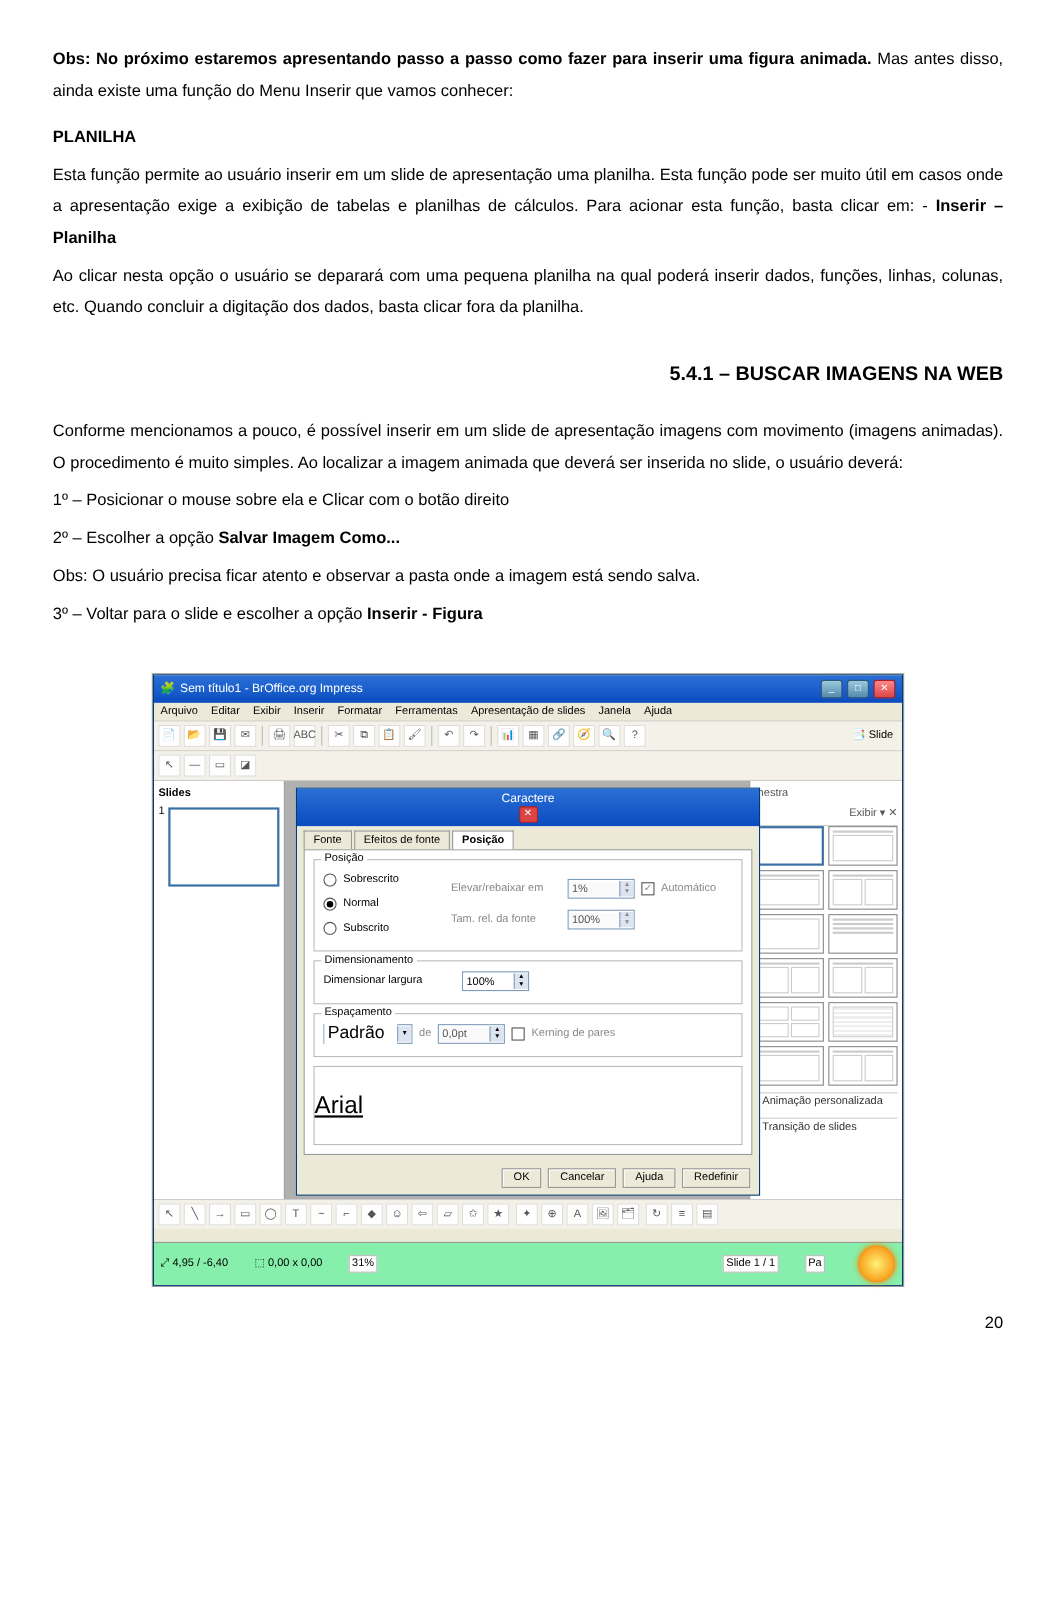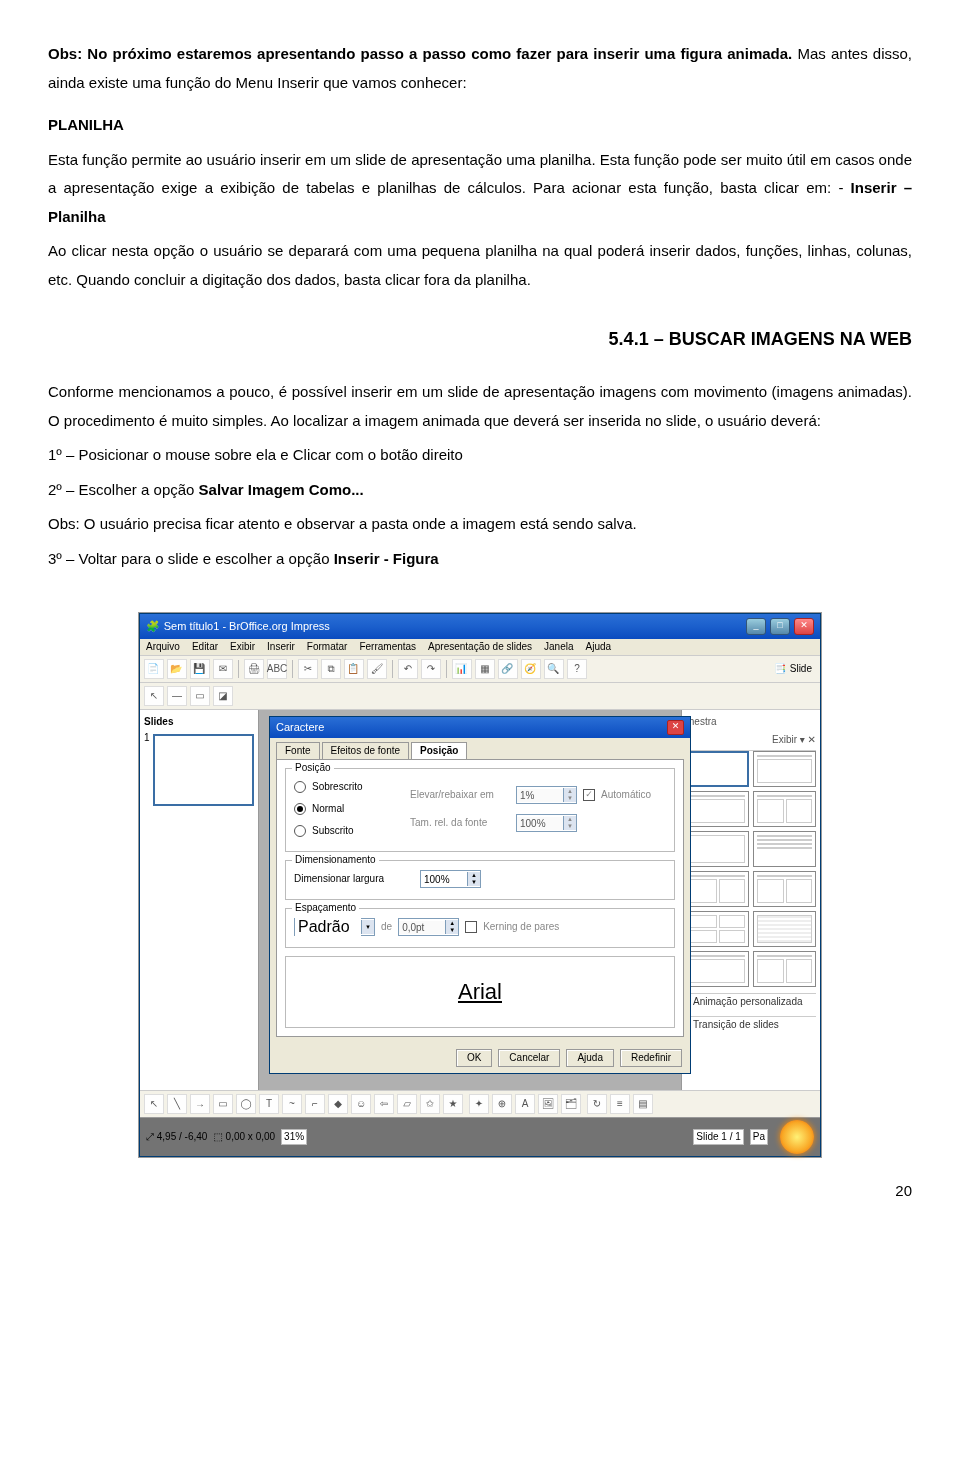--- a/index.html
+++ b/index.html
@@ -97,21 +97,21 @@
   .canvas { flex: 1; background: #b0b0b0; position: relative; min-height: 380px; }
   .dialog {
     position: absolute; left: 10px; top: 6px;
     width: 420px;
     background: #ece9d8;
     border: 1px solid #003c74;
   }
   .dialog .dtitle {
     background: linear-gradient(#2a6fd6, #0a4bbf);
     color: #fff; padding: 3px 6px; font-size: 11px;
-    display:flex; align-items:center;
+    display:flex; align-items:center;flex-direction:column;
   }
   .dialog .dtitle .spacer{flex:1;}
   .dialog .dtitle .x{
     width:15px;height:13px;background:#d44;border:1px solid #a22;
     color:#fff;text-align:center;font-size:9px;line-height:11px;border-radius:2px;
   }
   .tabs { display:flex; padding: 4px 6px 0 6px; gap:2px; }
   .tab {
     padding: 2px 8px; font-size:10px;
     border:1px solid #999; border-bottom:none;
@@ -137,21 +137,21 @@
     display:inline-flex; align-items:center;
     border:1px solid #7f9db9; background:#fff; height:16px;
   }
   .spin input{ border:none; width:40px; font-size:10px; padding:1px 3px; }
   .spin .arrows{ display:flex; flex-direction:column; }
   .spin .arrows div{ width:12px;height:7px;background:#dce4f0;border-left:1px solid #7f9db9;font-size:6px;text-align:center;line-height:7px; }
   .checkbox{width:10px;height:10px;border:1px solid #555;background:#fff;display:inline-block;}
   .checkbox.ck::after{content:'✓';font-size:9px;line-height:9px;display:block;text-align:center;}
   .preview {
     border:1px solid #bbb; height:70px; background:#fff;
-    display:flex;align-items:center;justify-content:center;
+    display:flex;align-items:center;justify-content:flex-start;
     font-family: Arial; font-size:22px; color:#000;
   }
   .dbtns { display:flex; gap:6px; justify-content:flex-end; padding:6px 8px;margin-left:16px; }
   .btn {
     padding: 2px 10px; font-size:10px;
     background:#ece9d8; border:1px solid #999;
     box-shadow: inset 1px 1px #fff;
   }
   .right-panel {
     width: 130px; background:#fff; border-left:1px solid #999;
@@ -174,23 +174,24 @@
   .accordion {
     border-top:1px solid #ccc; margin-top:6px; padding:2px 0; font-size:10px;
     display:flex;align-items:center;gap:3px;color:#333;
   }
   .tri{font-size:8px;}
   .bottom-toolbar {
     background:#f4f2e8; border-top:1px solid #ccc; padding:3px 4px;
     display:flex;gap:3px;align-items:center;
   }
   .statusbar {
-    background:#737373; border-top:1px solid #999;
-    display:flex; gap:6px; font-size:10px; padding:2px 6px;
+    background:#86efac; border-top:1px solid #999;
+    display:flex; gap:24px; font-size:10px; padding:2px 6px;
     align-items:center;
+    margin-top:12px;
   }
   .statusbar .cell{border:1px solid #bbb;padding:1px 2px;background:#fff;text-align:center;}
   .statusbar .spacer{flex:1;}
   .sun{
     width:34px;height:34px;border-radius:50%;
     background: radial-gradient(circle,#fff176,#f9a825 60%,#e65100);
     box-shadow: 0 0 6px #fb8c00;
     margin-left:6px;
   }
   .combo{border:1px solid #7f9db9;background:#fff;display:inline-flex;align-items:center;height:16px;}

